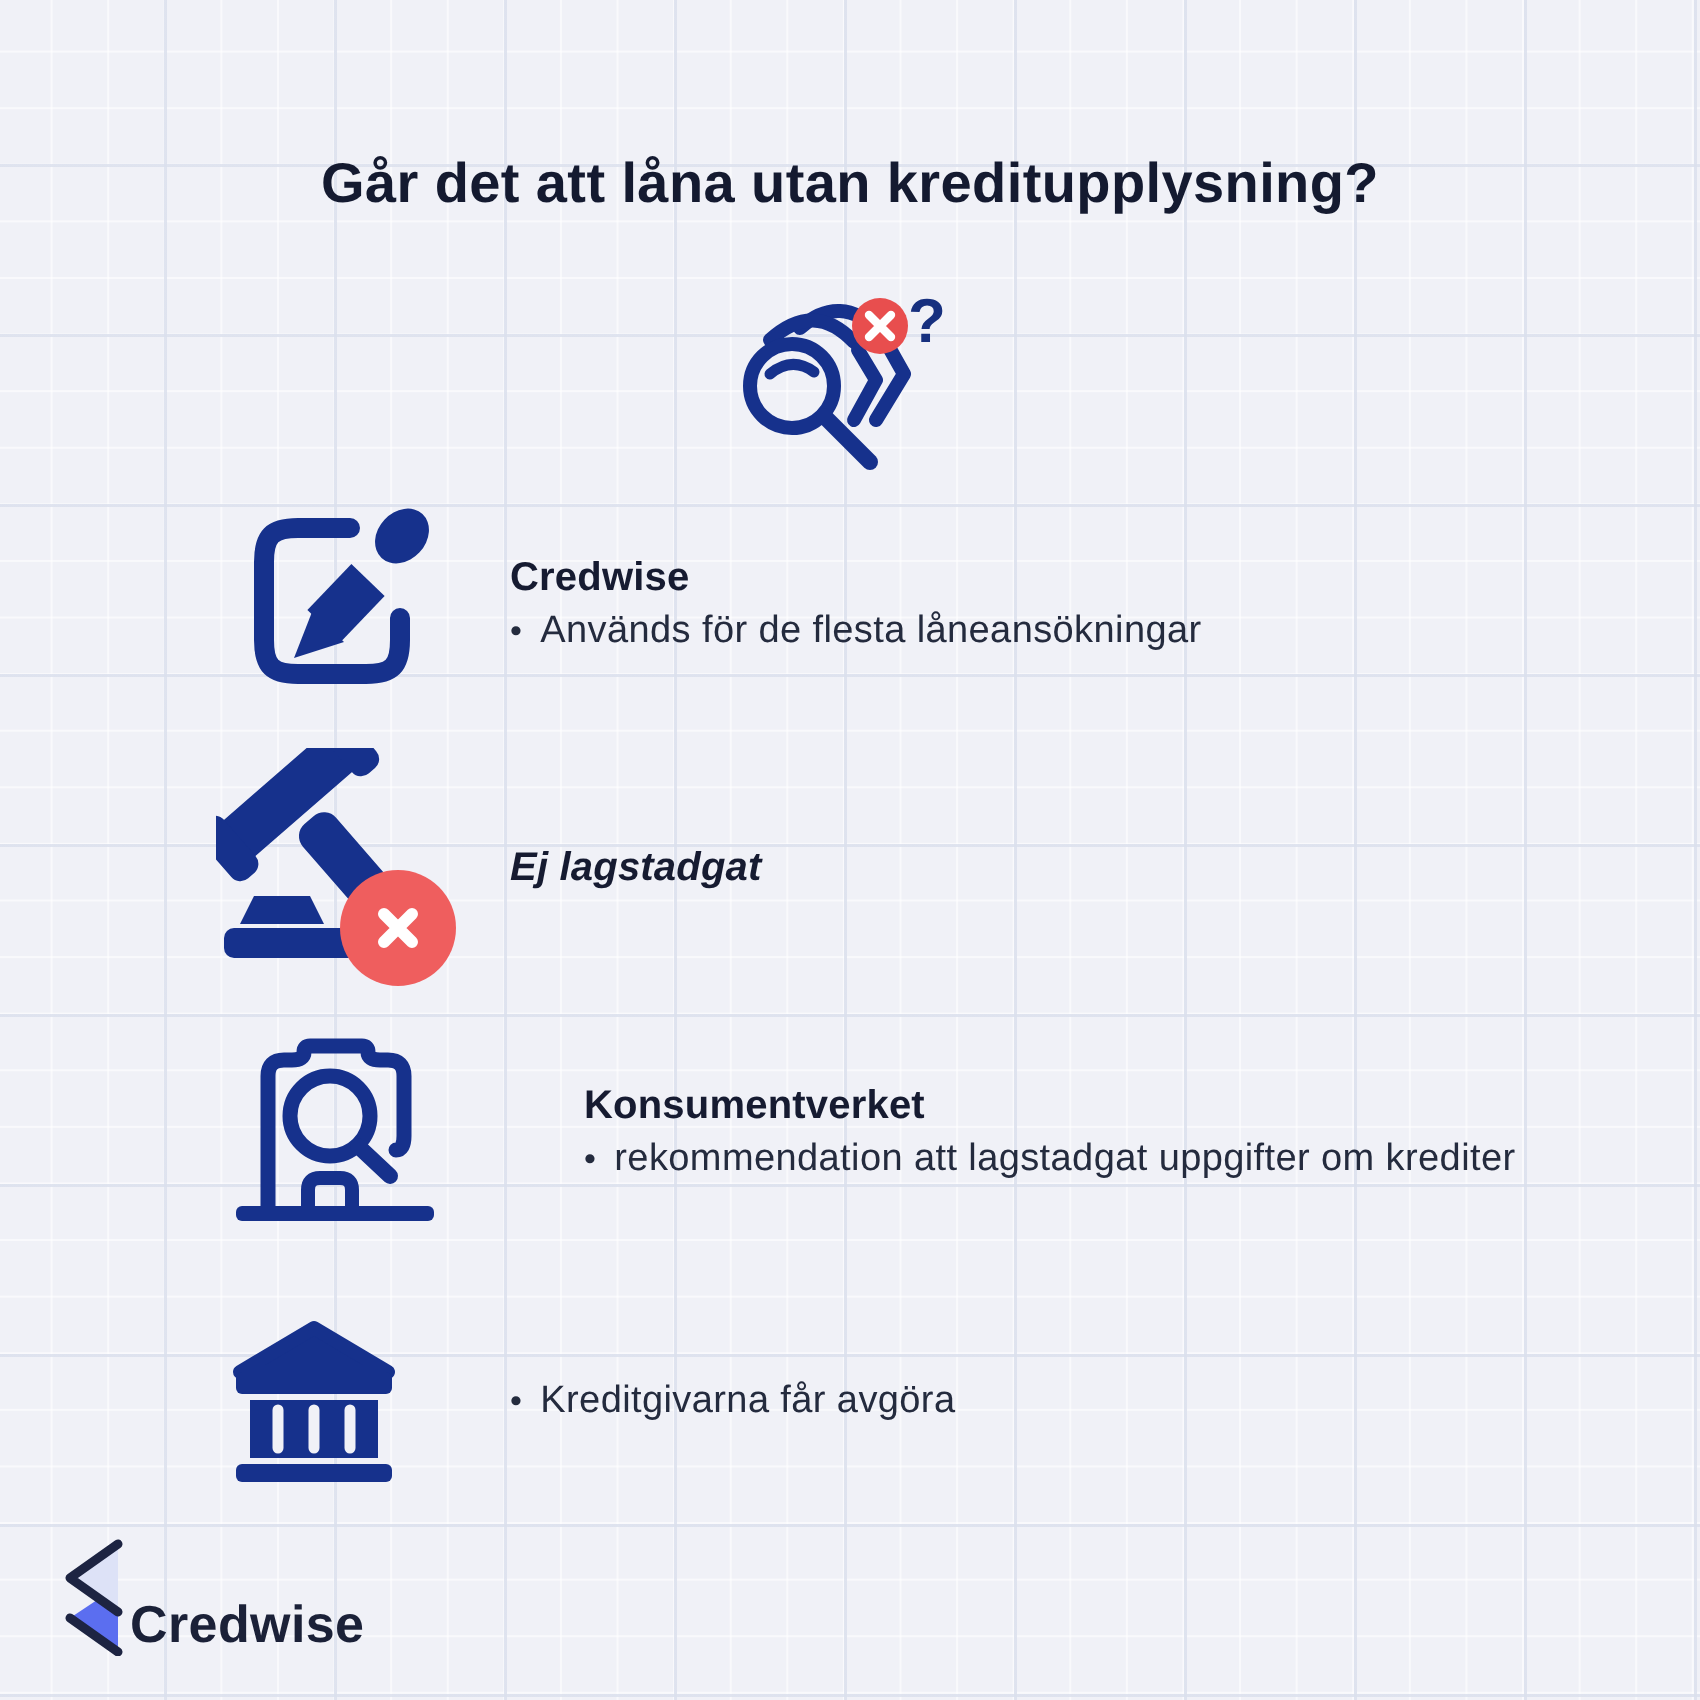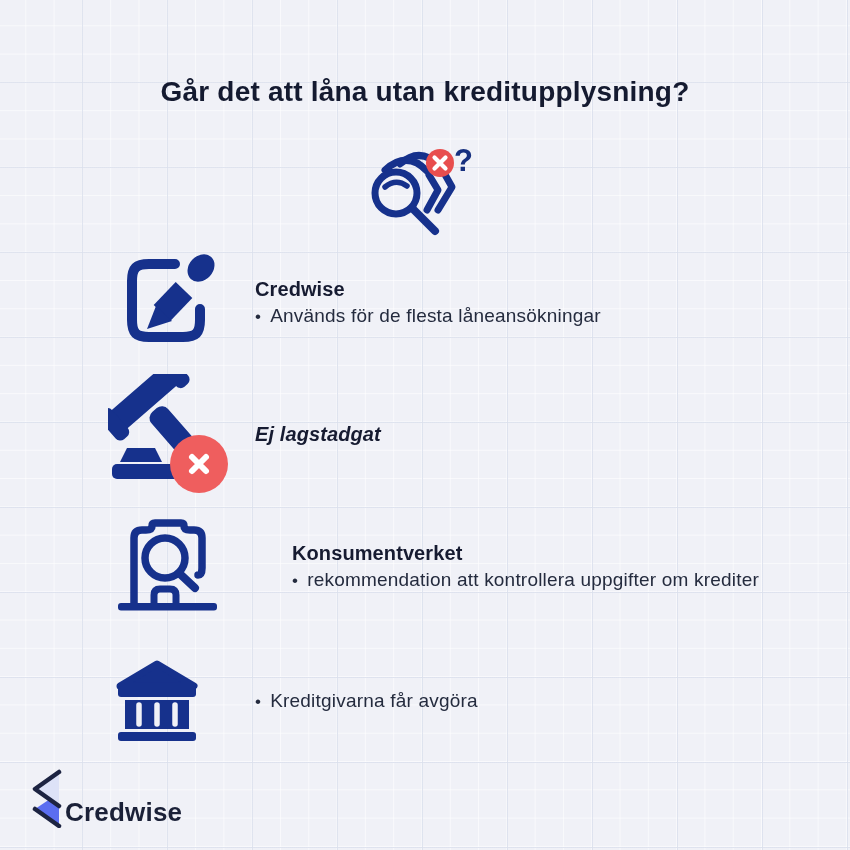--- a/index.html
+++ b/index.html
@@ -108,21 +108,21 @@
       <circle cx="50" cy="47" r="20" stroke-width="7.5"></circle>
       <path d="M 64,62 L 80,77" stroke-width="8"></path>
       <path d="M 39,93 V 84 Q 39,78 45,78 H 55 Q 61,78 61,84 V 93" stroke-width="7"></path>
     </g>
     <rect x="3" y="92" width="99" height="7.5" rx="3" fill="#16318c"></rect>
   </svg>
   <div class="abs" style="left:255px;top:542px;margin-left:37px;">
     <div class="heading">Konsumentverket</div>
     <div class="bullet-line">
       <span class="bullet-dot">•</span>
-      <span>rekommendation att kontrollera uppgifter om krediter</span>
+      <span>rekommendation att lagstadgat uppgifter om krediter</span>
     </div>
   </div>
 
   <svg class="abs" style="left:113px;top:659px;" width="88" height="82" viewBox="0 0 88 82">
     <path d="M 44,5 L 81,27 L 7,27 Z" fill="#16318c" stroke="#16318c" stroke-width="7" stroke-linejoin="round"></path>
     <rect x="5" y="27" width="78" height="11" rx="3" fill="#16318c"></rect>
     <rect x="12" y="41" width="64" height="29" fill="#16318c"></rect>
     <g stroke="#f0f1f7" stroke-width="5.5" stroke-linecap="round">
       <line x1="26" y1="46" x2="26" y2="65"></line>
       <line x1="44" y1="46" x2="44" y2="65"></line>

